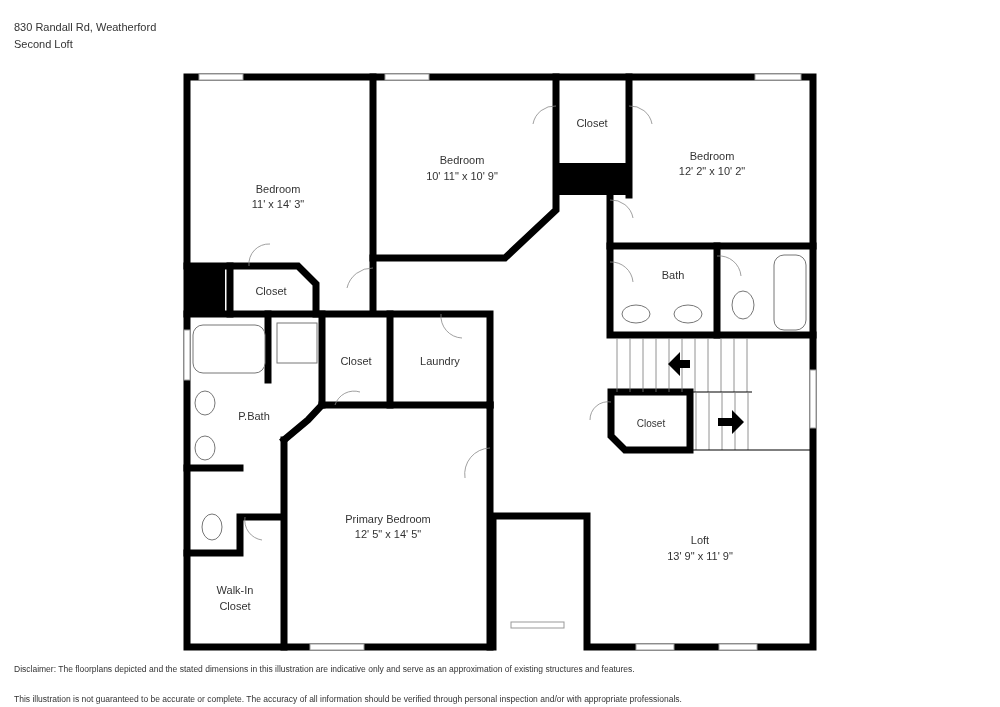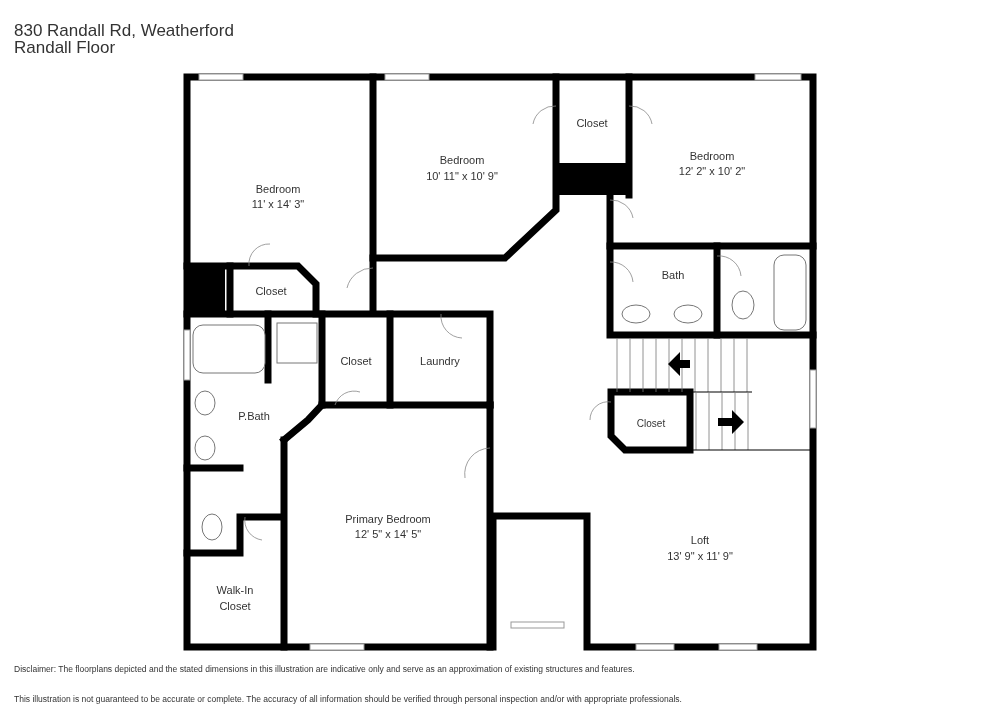--- a/index.html
+++ b/index.html
@@ -1,27 +1,27 @@
 <!DOCTYPE html>
 <html><head>
 <meta charset="utf-8">
 <style>
   html,body{margin:0;padding:0;background:#fff;}
   body{width:1000px;height:707px;position:relative;overflow:hidden;font-family:"Liberation Sans",sans-serif;color:#333;}
-  .hdr{position:absolute;left:14px;font-size:17px;color:#333;}
+  .hdr{position:absolute;left:14px;font-size:11px;color:#333;}
   .disc{position:absolute;left:14px;font-size:8.5px;color:#333;white-space:nowrap;}
   svg{position:absolute;left:0;top:0;}
   svg text{font-family:"Liberation Sans",sans-serif;font-size:11px;fill:#333;text-anchor:middle;}
   svg text.sm{font-size:10px;}
 </style>
 </head>
 <body>
 
 <div class="hdr" style="top:21px">830 Randall Rd, Weatherford</div>
-<div class="hdr" style="top:38px">Randall Floor</div>
+<div class="hdr" style="top:38px">Second Loft</div>
 
 <svg width="1000" height="707" viewBox="0 0 1000 707">
   <g fill="none" stroke="#000" stroke-width="7" stroke-linecap="square">
 
     <path d="M187,77 H813 V647 H587 V516 H493 V647 H187 Z"></path>
 
     <path d="M373,77 V312"></path>
 
     <path d="M373,258 H505 L556,210 V77"></path>
 

